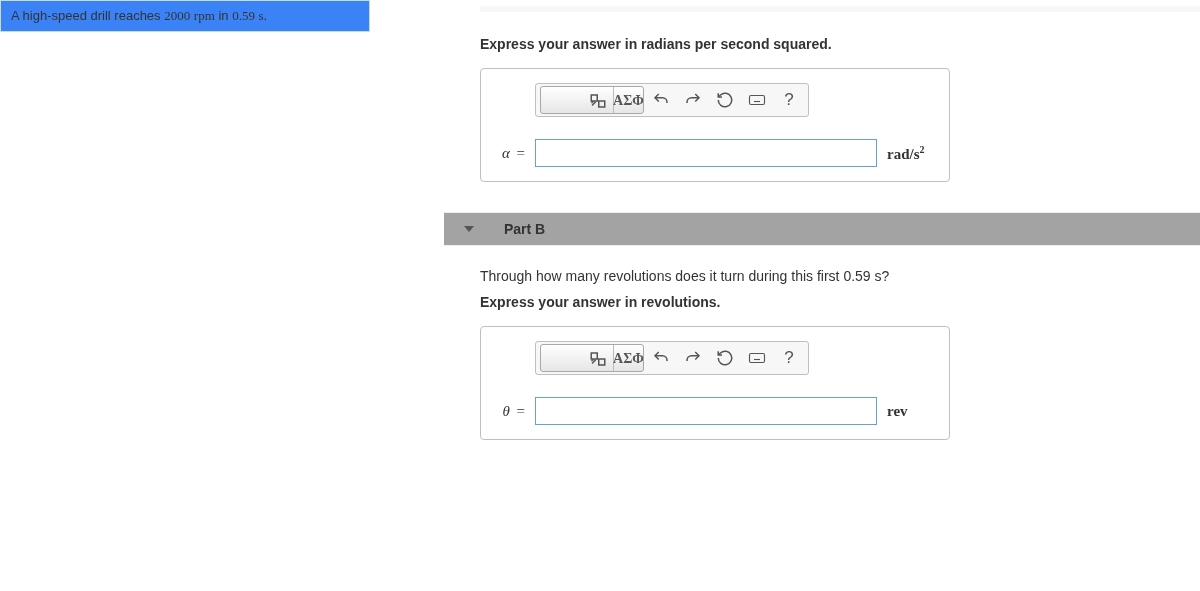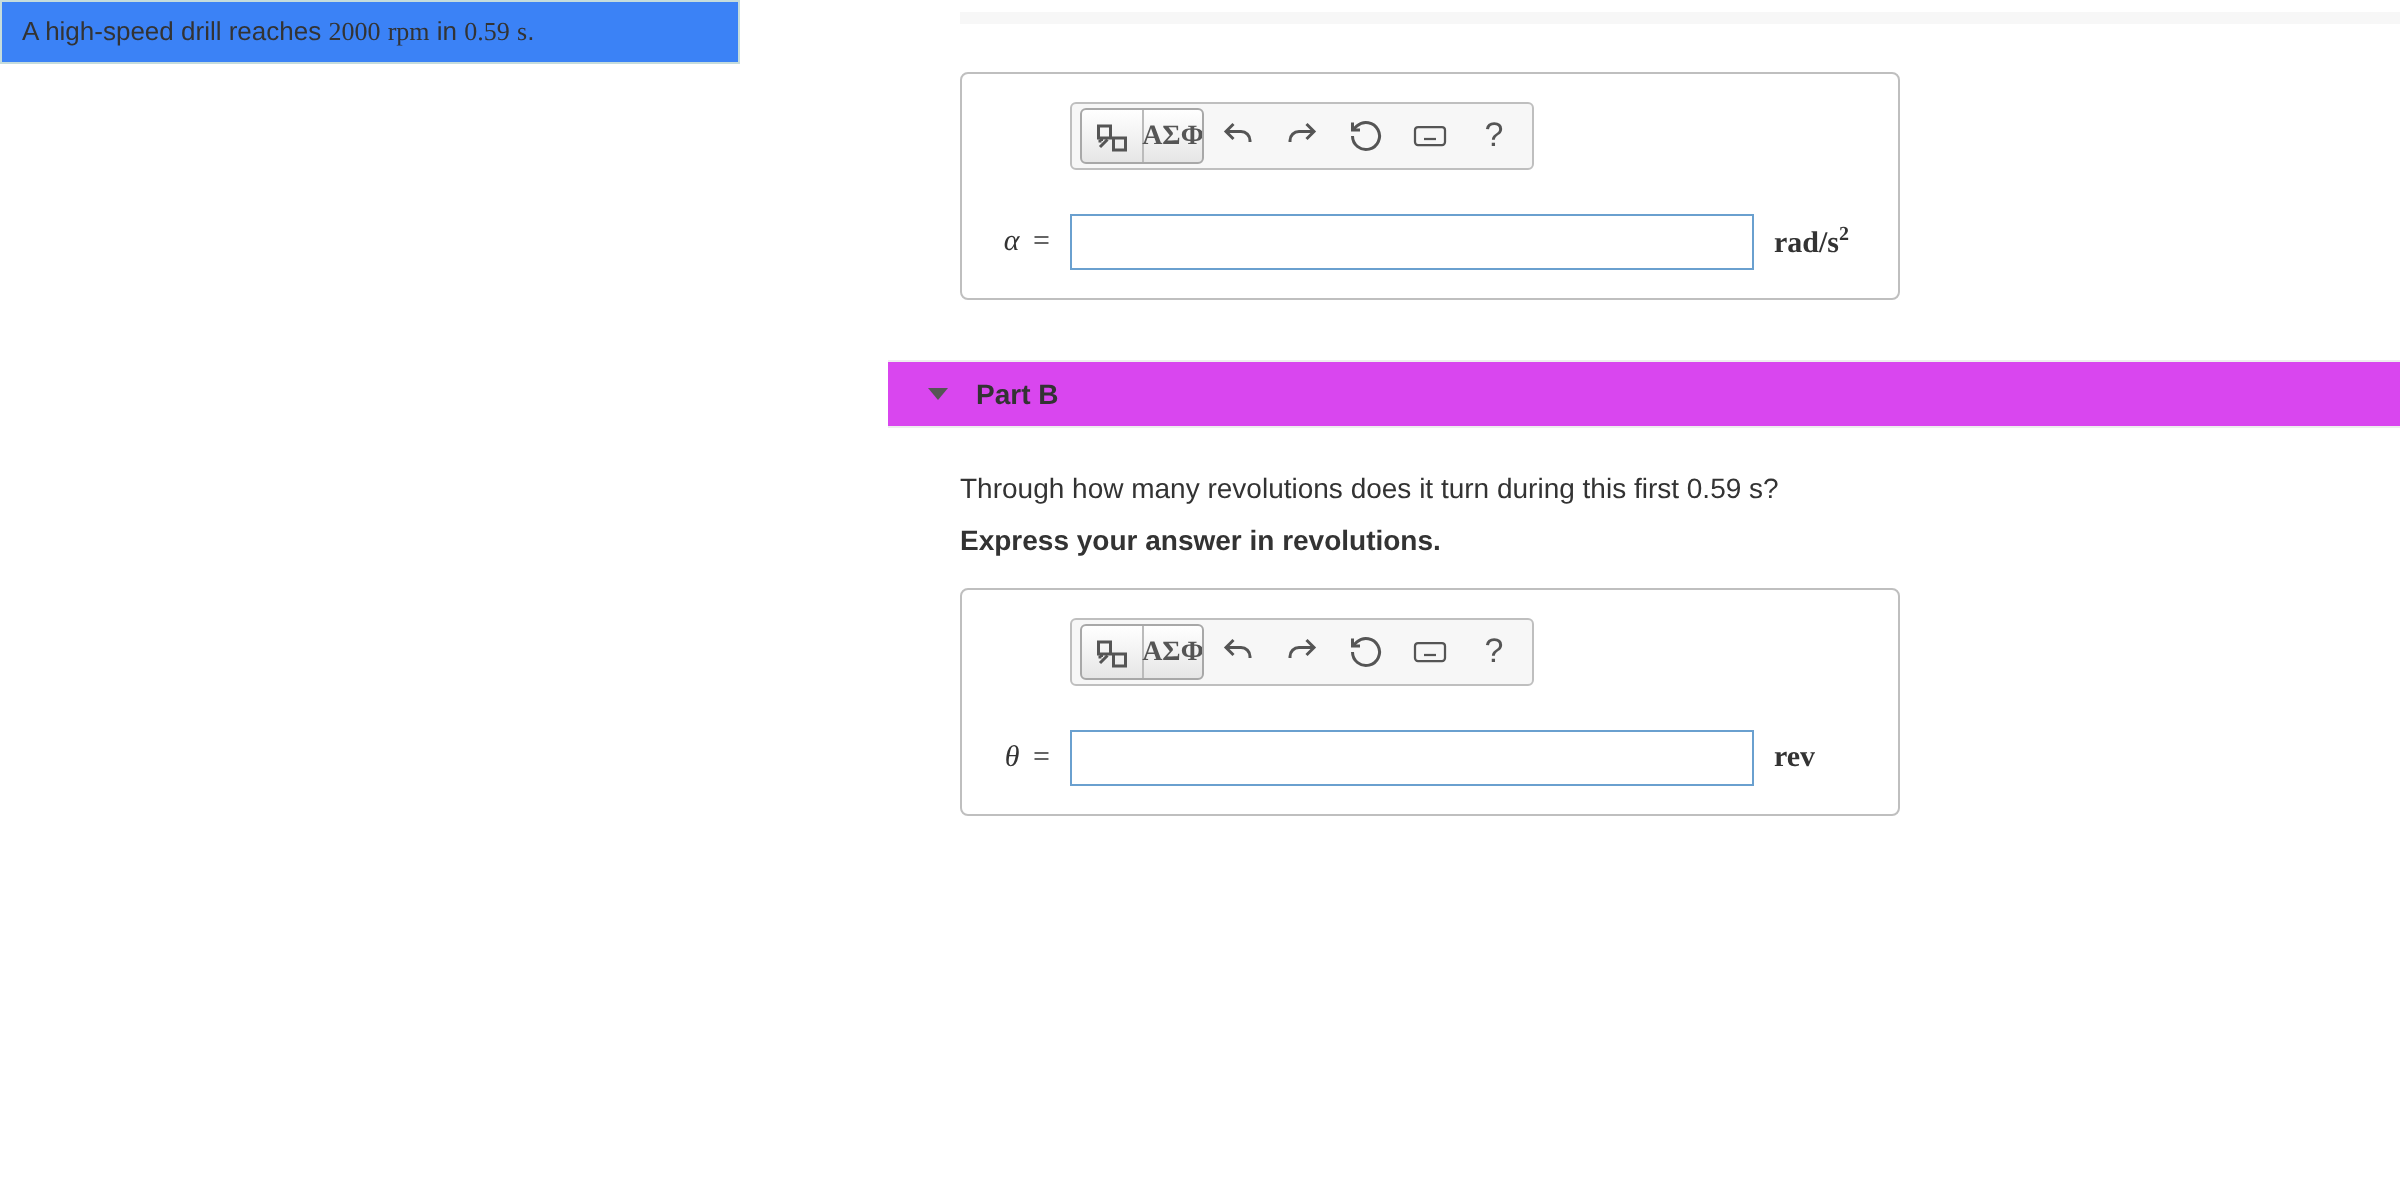--- a/index.html
+++ b/index.html
@@ -78,20 +78,21 @@
     color: #555;
     font-size: 15px;
   }
   .tb-group {
     display: inline-flex;
     border: 1px solid #a8a8a8;
     border-radius: 3px;
     overflow: hidden;
     background: linear-gradient(#fff,#e6e6e6);
     height: 28px;
+    padding-left: 42px;
   }
   .tb-group .tb-btn { border-radius: 0; }
   .tb-group .tb-btn + .tb-btn { border-left: 1px solid #bbb; }
   .tb-math { font-family: "Times New Roman", serif; font-size: 14px; font-weight: 600;}
   .input-row {
     display: flex;
     align-items: center;
     margin-top: 22px;
     gap: 10px;
   }
@@ -114,22 +115,22 @@
   .unit-label {
     font-family: "Times New Roman", serif;
     font-size: 15px;
     width: 50px;
     font-weight: bold;
   }
   .unit-label sup { font-size: 10px; }
   .part-header {
     display: flex;
     align-items: center;
-    gap: 14px;
-    background: #d946ef;
+    gap: 30px;
+    background: #a3a3a3;
     border-top: 1px solid #eee;
     border-bottom: 1px solid #eee;
     padding: 8px 0 8px 4px;
     margin: 10px 0 22px -36px;
     padding-left: 20px;
   }
   .part-title { font-weight: bold; font-size: 14px; }
   .chevron {
     width: 0; height: 0;
     border-left: 5px solid transparent;
@@ -147,20 +148,21 @@
       <span>A high-speed drill reaches </span><span class="rpm">2000</span>
       <span class="rpm">rpm</span><span> in </span><span class="secs">0.59</span>
       <span class="secs">s</span><span>.</span>
     </div>
   </div>
 
   <div class="right-col">
 
     <div class="part-block">
       <div class="instruction-line"></div>
+      <p class="hint">Express your answer in radians per second squared.</p>
 
       <div class="answer-box">
         <div class="toolbar">
           <div class="tb-group">
             <span class="tb-btn">
               <svg class="icon" viewBox="0 0 24 24" fill="none" stroke="#555" stroke-width="2">
                 <rect x="3" y="4" width="8" height="8"></rect>
                   <rect x="13" y="12" width="8" height="8"></rect>
                 <path d="M4 18 L9 13 M4 13 h2 M4 13 v2"></path>
               </svg>

